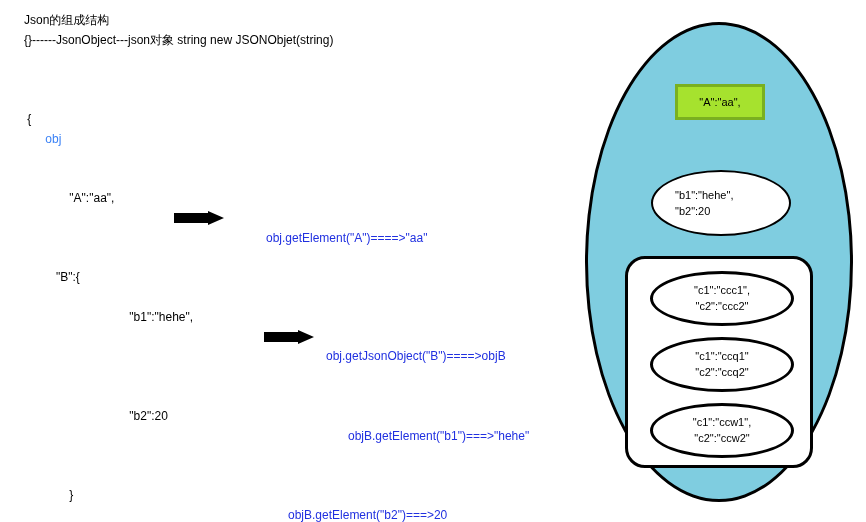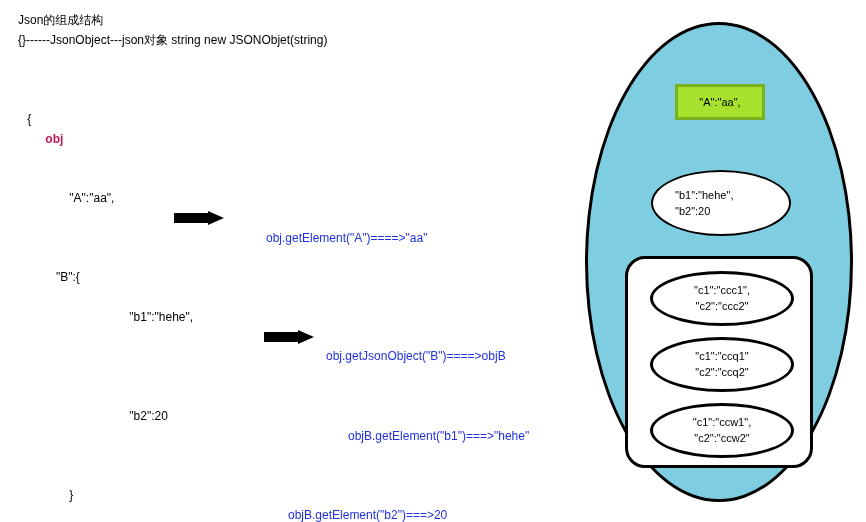--- a/index.html
+++ b/index.html
@@ -5,33 +5,32 @@
     * { margin: 0; padding: 0; box-sizing: border-box; }
     body {
       width: 866px;
       height: 522px;
       background: #fff;
       font-family: Arial, "Microsoft YaHei", sans-serif;
       font-size: 12px;
       color: #000;
       position: relative;
     }
-    .header { padding: 10px 18px 4px; line-height: 1.7; }
+    .header { padding: 10px 24px 4px; line-height: 1.7; }
     .code-col {
       position: absolute;
       left: 14px;
       top: 90px;
       width: 570px;
       line-height: 1.65;
       font-family: Arial, sans-serif;
     }
     .obj-label {
-      color: #be185d;
+      color: #3b82f6;
       margin-left: 18px;
-      font-weight: bold;
     }
     .brace0 { margin-left: 0; }
     .lvl1 { margin-left: 42px; }
     .lvl3 { margin-left: 102px; }
     .row { position: relative; white-space: pre; }
 
     .note {
       color: #2030e0;
       position: absolute;
       left: 210px;

